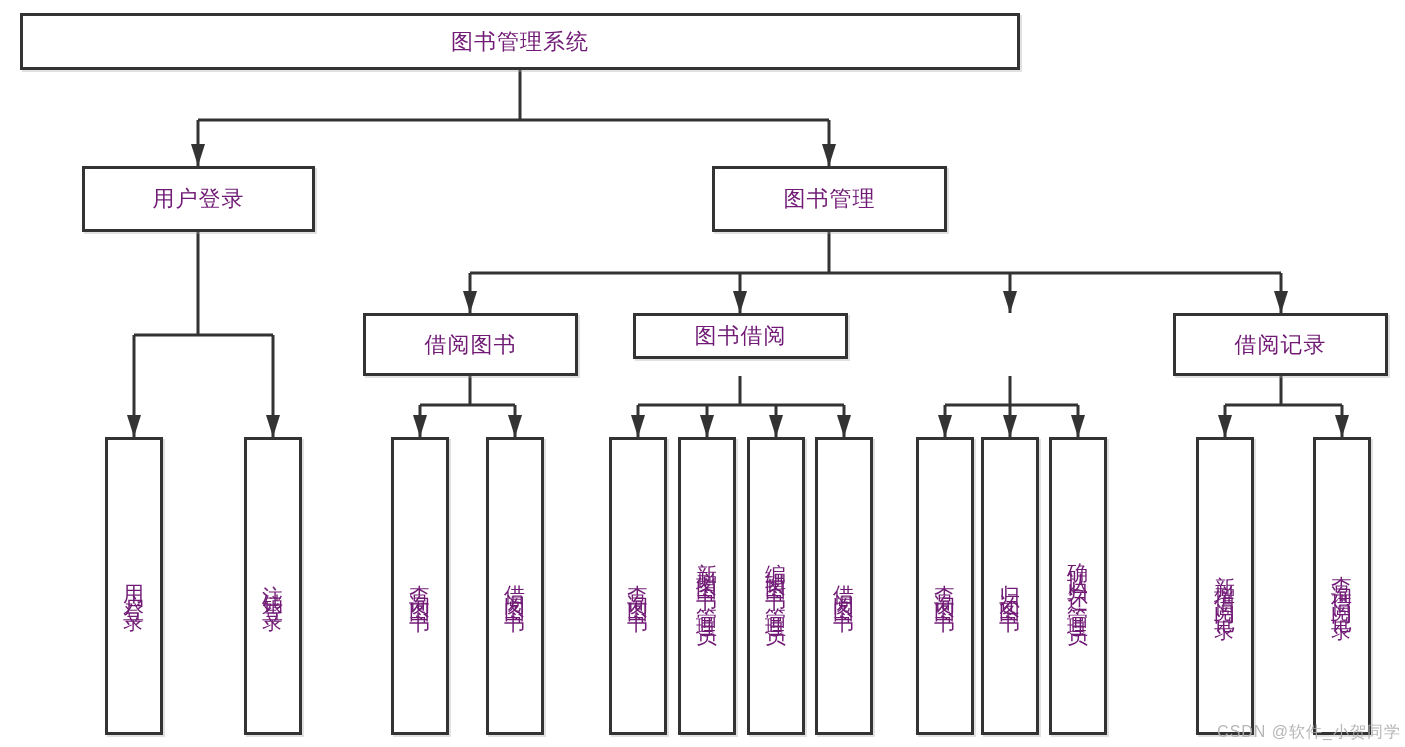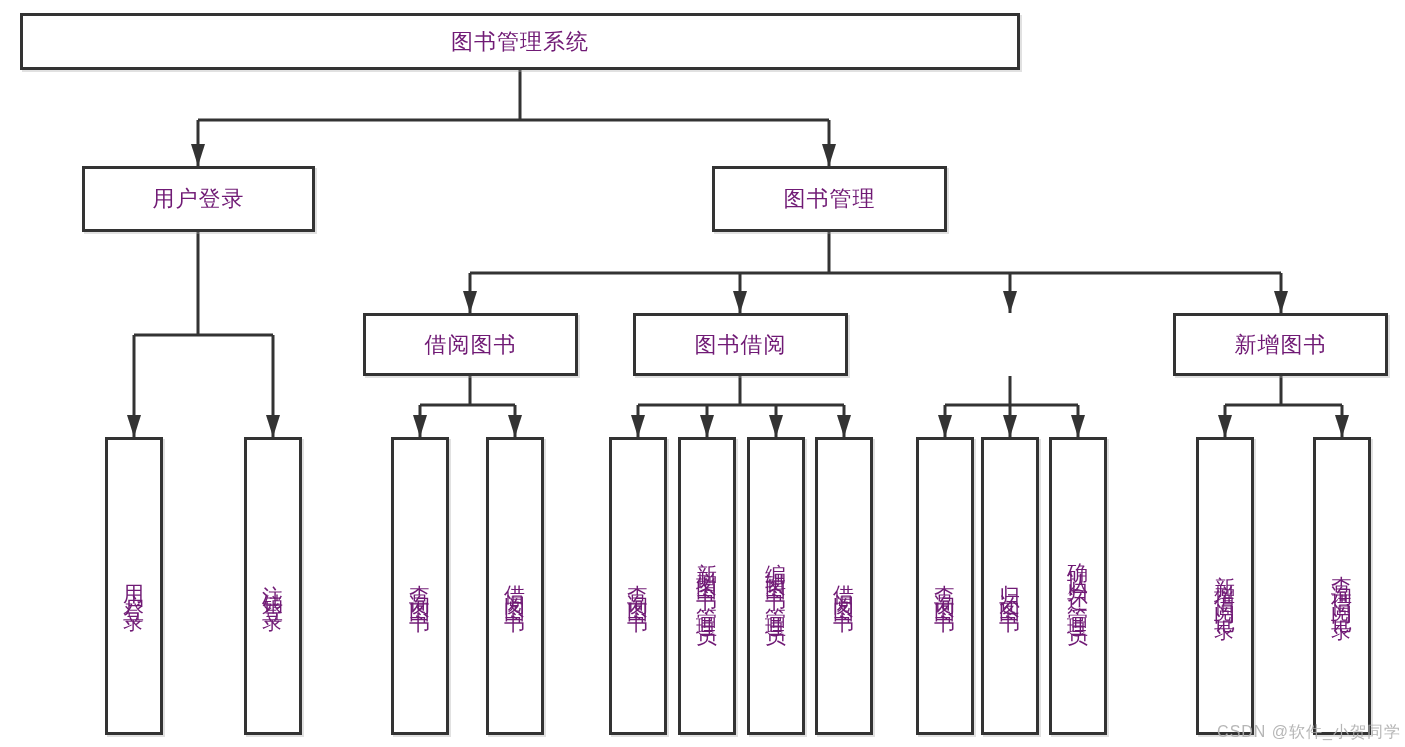--- a/index.html
+++ b/index.html
@@ -108,22 +108,22 @@
     <line class="cline arrow" x1="1225" y1="405" x2="1225" y2="437"></line>
     <line class="cline arrow" x1="1342" y1="405" x2="1342" y2="437"></line>
   </svg>
 
   <div class="node h" style="left:20px; top:13px; width:1000px; height:57px;">图书管理系统</div>
 
   <div class="node h" style="left:82px; top:166px; width:233px; height:66px;">用户登录</div>
   <div class="node h" style="left:712px; top:166px; width:235px; height:66px;">图书管理</div>
 
   <div class="node h" style="left:363px; top:313px; width:215px; height:63px;">借阅图书</div>
-  <div class="node h" style="left:633px; top:313px; width:215px; height:63px;">图书借阅</div>
-  <div class="node h" style="left:1173px; top:313px; width:215px; height:63px;">新增图书</div>
+  <div class="node h" style="left:633px; top:313px; width:215px; height:46px;">图书借阅</div>
+  <div class="node h" style="left:1173px; top:313px; width:215px; height:63px;">借阅记录</div>
 
   <div class="node v" style="left:105px; top:437px; width:58px; height:298px;">用户登录</div>
   <div class="node v" style="left:244px; top:437px; width:58px; height:298px;">注销登录</div>
 
   <div class="node v" style="left:391px; top:437px; width:58px; height:298px;">查询图书</div>
   <div class="node v" style="left:486px; top:437px; width:58px; height:298px;">借阅图书</div>
 
   <div class="node v" style="left:609px; top:437px; width:58px; height:298px;">查询图书</div>
   <div class="node v" style="left:678px; top:437px; width:58px; height:298px;">新增图书（管理员）</div>
   <div class="node v" style="left:747px; top:437px; width:58px; height:298px;">编辑图书（管理员）</div>

